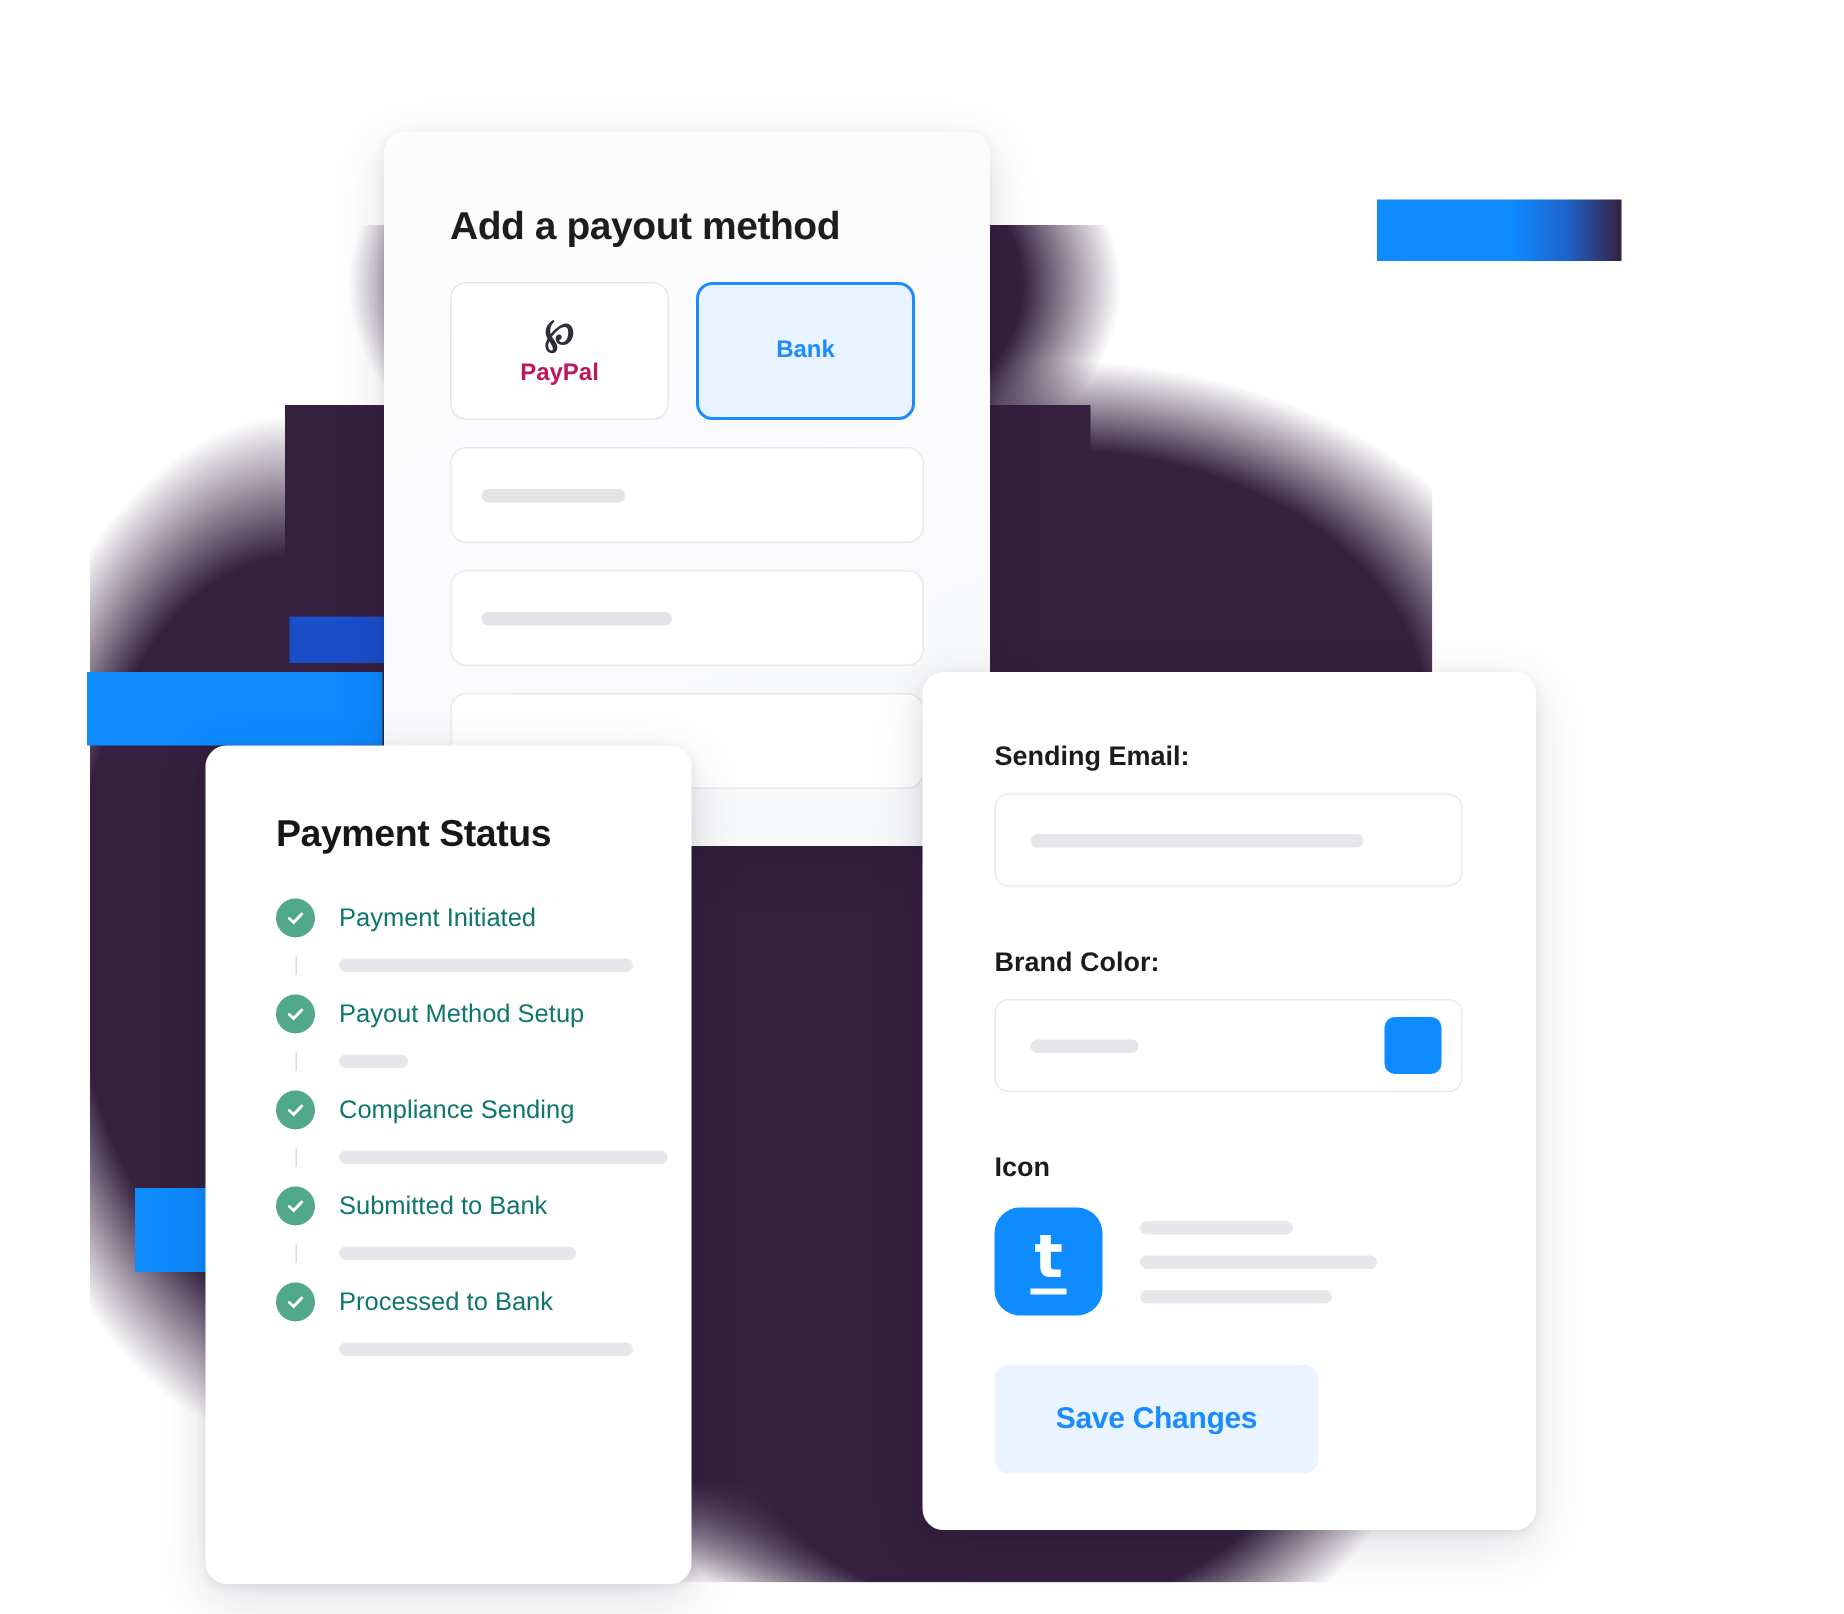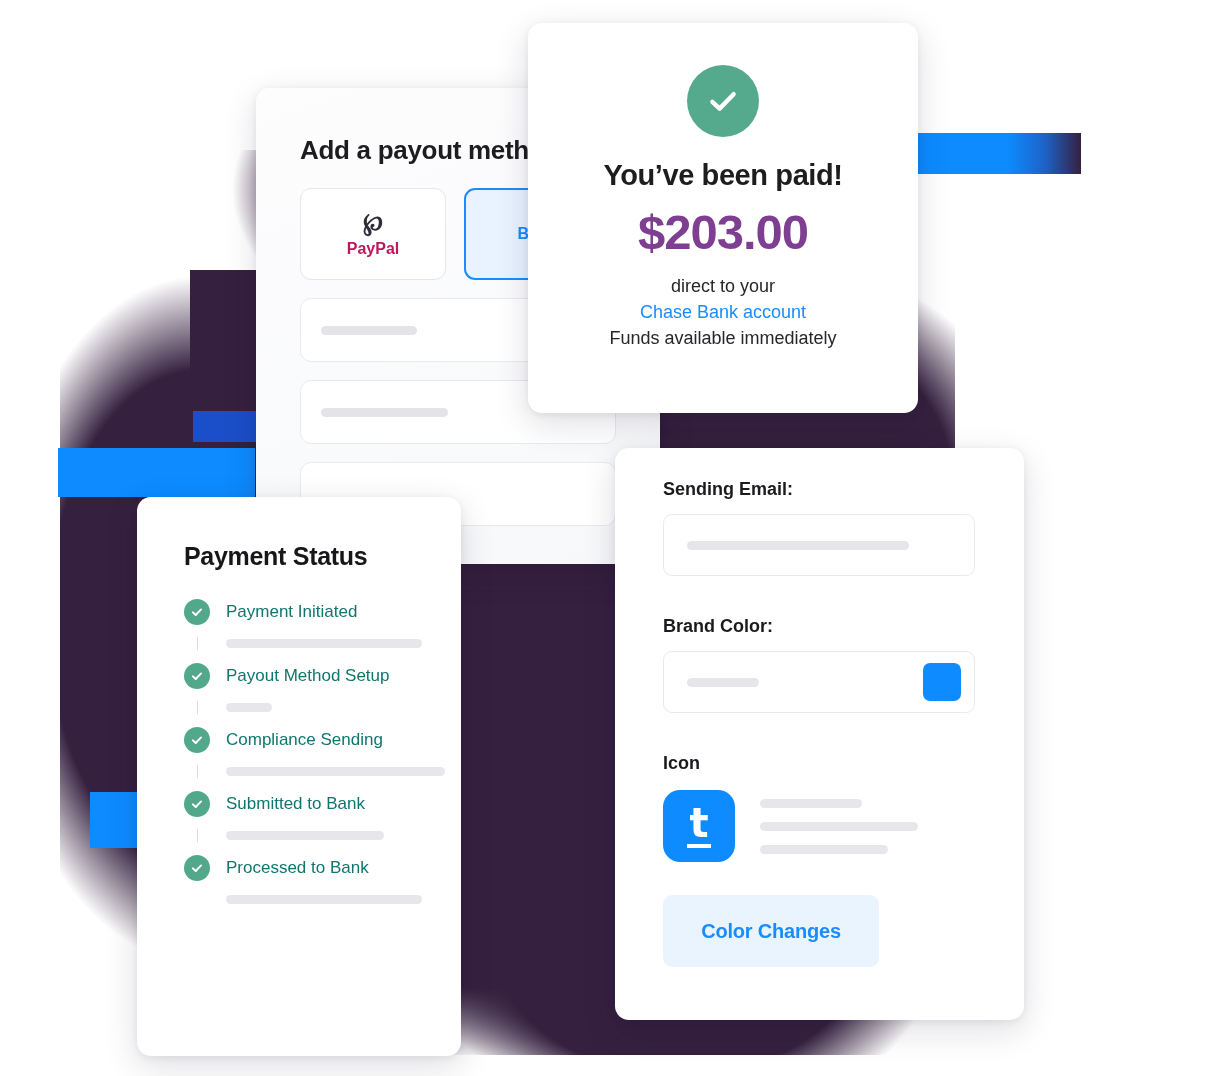--- a/index.html
+++ b/index.html
@@ -125,21 +125,21 @@
   .step-label { font-size: 17px; color: #0f766e; }
   .step-body { display: flex; padding: 12px 0 13px 0; min-height: 38px; }
   .step-rail { width: 26px; display:flex; justify-content:center; flex:0 0 26px; }
   .step-rail i { display:block; width:1px; background:#d9d9de; height: 100%; }
   .step-skel { height: 9px; border-radius: 5px; background: #e7e6ea; margin-left: 16px; align-self:center; }
   .step:last-child .step-rail i { background: transparent; }
 
   
   #card-settings { left: 615px; top: 448px; width: 409px; height: 572px; }
   .set-label { font-size: 18px; font-weight: 600; color: #1b1b1f; margin-left: 48px; }
-  #lbl-email { padding-top: 31px; }
+  #lbl-email { padding-top: 46px; }
   .set-input {
     margin: 14px 0 0 48px; width: 312px; height: 62px;
     border: 1px solid #e8eaee; border-radius: 9px; background: #fff;
     display: flex; align-items: center;
   }
   .set-input .fill { height: 9px; border-radius: 5px; background: #e6e5ea; margin-left: 23px; }
   .swatch { width: 38px; height: 38px; border-radius: 7px; background: #0d8bff; margin-left:auto; margin-right: 13px; }
   #lbl-brand, #lbl-icon { margin-top: 40px; }
   .icon-row { display: flex; align-items: center; margin: 16px 0 0 48px; gap: 25px; }
   .app-icon {
@@ -188,32 +188,20 @@
 
     <div class="skel-field">
       <span class="skel-bar" style="width:96px"></span>
     </div>
     <div class="skel-field">
       <span class="skel-bar" style="width:127px"></span>
     </div>
     <div class="skel-field"></div>
   </div>
 
-  <div class="card" id="card-paid">
-    <div class="check-badge">
-      <svg viewBox="0 0 24 24" aria-hidden="true">
-        <path d="M4.5 12.6 L9.6 17.4 L19.5 7.2" fill="none" stroke="#ffffff" stroke-width="3.1" stroke-linecap="round" stroke-linejoin="round"></path>
-      </svg>
-    </div>
-    <div class="paid-head">You’ve been paid!</div>
-    <div class="amount">$203.00</div>
-    <div class="sub1">direct to your</div>
-    <div class="sub2">Chase Bank account</div>
-    <div class="sub3">Funds available immediately</div>
-  </div>
 
   <div class="card" id="card-status">
     <div class="title">Payment Status</div>
     <div class="steps">
 
       <div class="step">
         <div class="step-head">
           <span class="step-dot">
             <svg viewBox="0 0 24 24">
                 <path d="M5 12.6 L9.8 17.2 L19 7.6" fill="none" stroke="#fff" stroke-width="3.4" stroke-linecap="round" stroke-linejoin="round"></path>
@@ -317,16 +305,16 @@
       <span class="app-icon">
         <span class="t">t</span>
       </span>
       <span class="icon-lines">
         <i style="width:102px"></i>
         <i style="width:158px"></i>
         <i style="width:128px"></i>
       </span>
     </div>
 
-    <button class="save-btn">Color Changes</button>
+    <button class="save-btn">Save Changes</button>
   </div>
 
 </div>
 
 </body></html>

